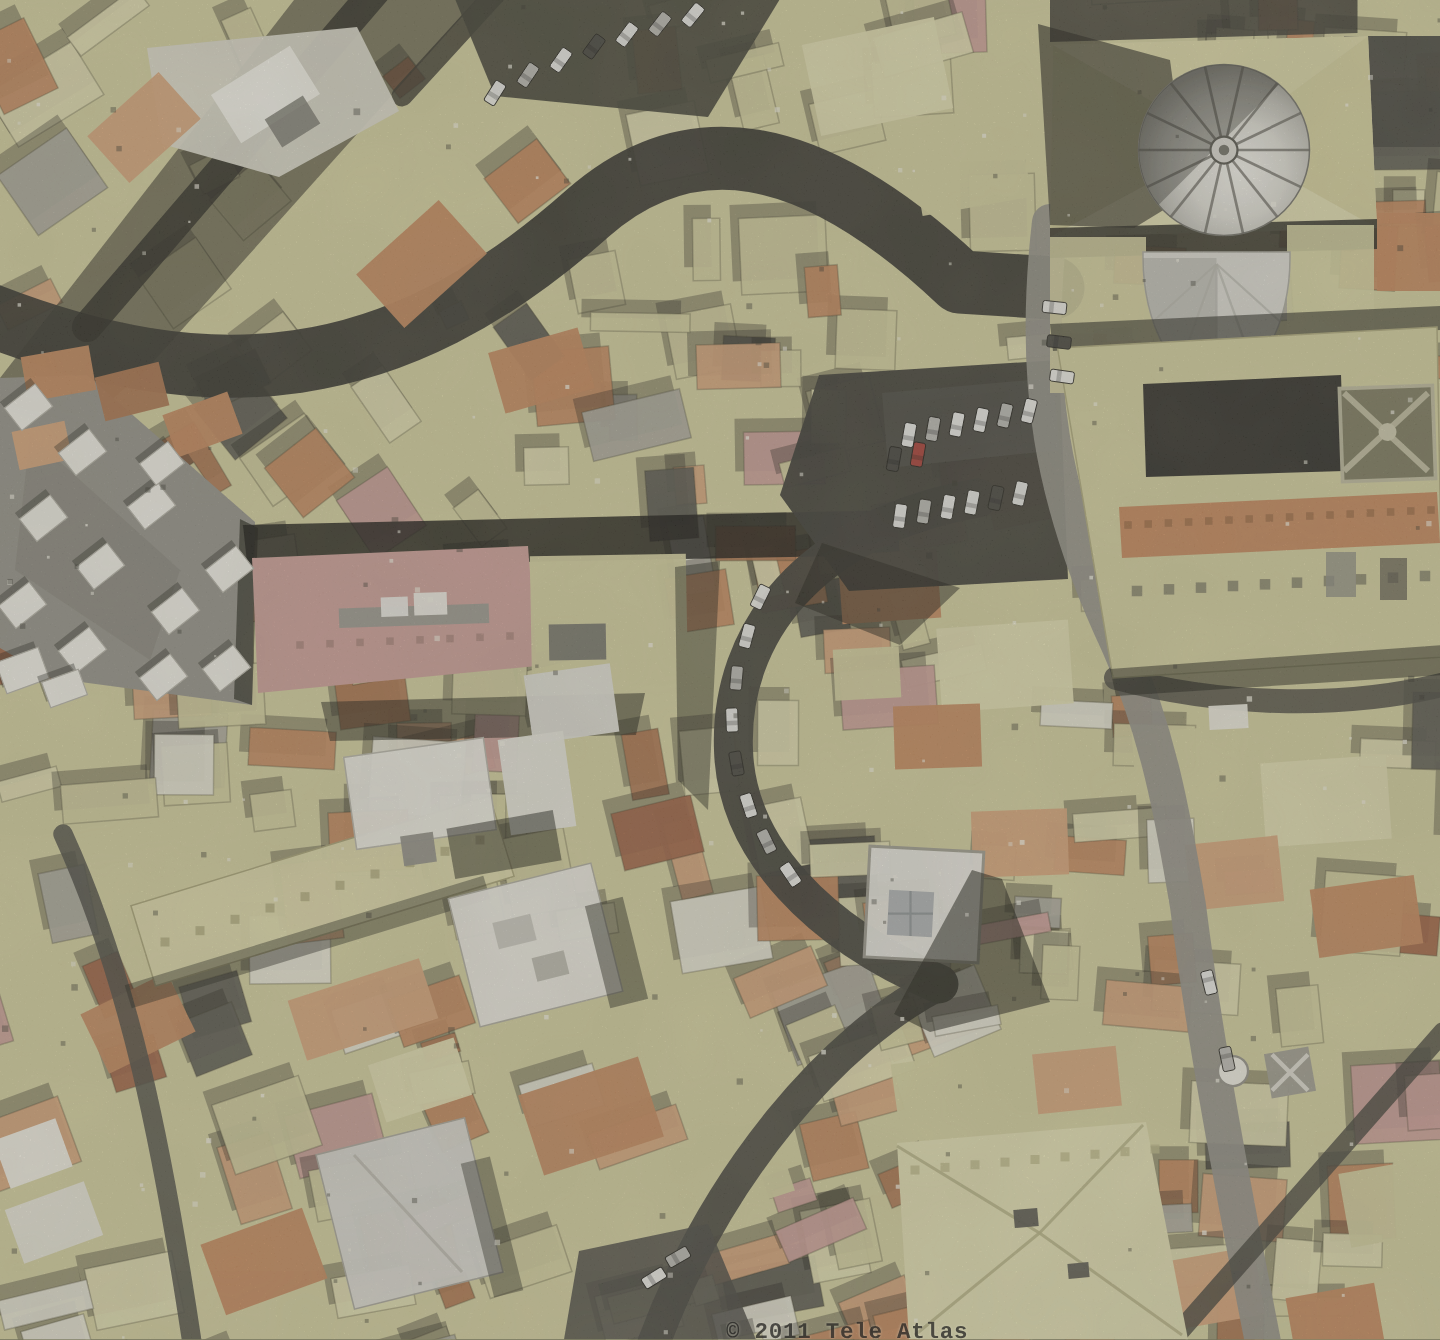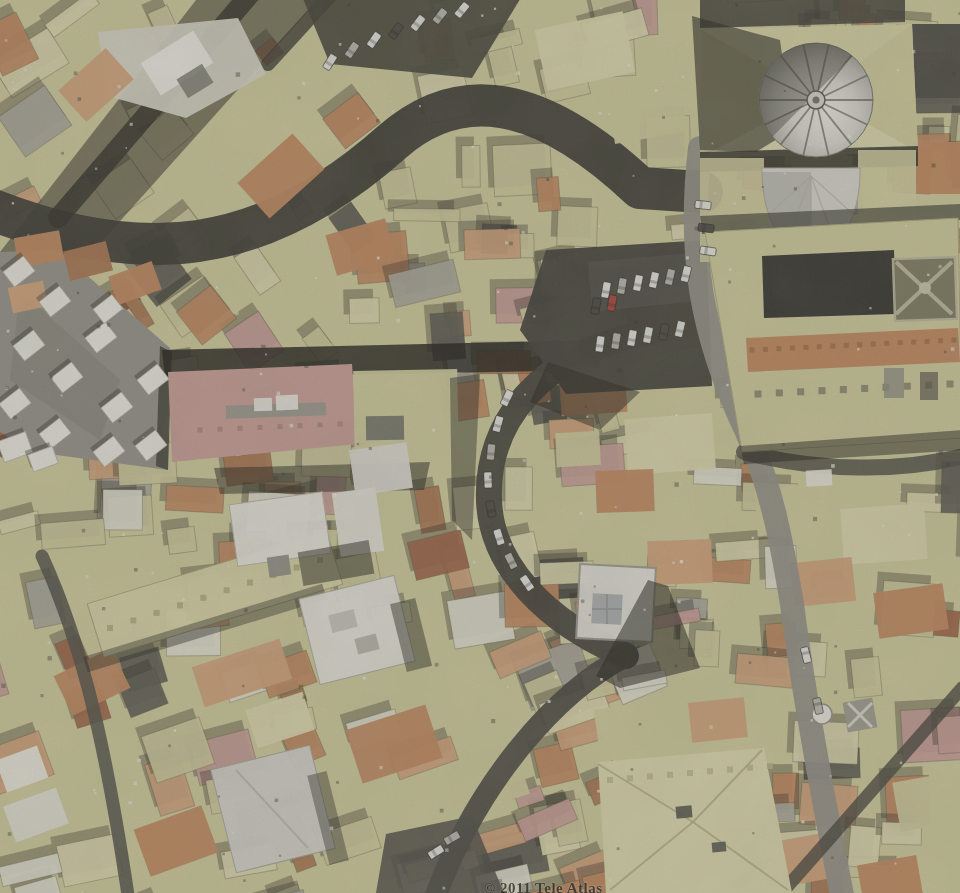--- a/index.html
+++ b/index.html
@@ -1,17 +1,17 @@
 <!DOCTYPE html>
 <html><head>
 <meta charset="utf-8">
 <style>
   html,body{margin:0;padding:0;background:#222;}
   .stage{position:relative;width:960px;height:893px;overflow:hidden;background:#cfcb9c;
-         font-family:Liberation Serif, serif;}
+         font-family:Liberation Mono, monospace;}
   .stage svg{position:absolute;left:0;top:0;width:960px;height:893px;display:block;}
   .watermark{position:absolute;left:484px;top:881px;height:12px;overflow:hidden;
              font-size:15px;line-height:15px;font-weight:bold;letter-spacing:.5px;
              color:#2f2e2b;opacity:.8;text-shadow:0 0 2px rgba(235,233,215,.6);
              white-space:nowrap;}
 </style>
 </head>
 <body>
 
 <div class="stage">

